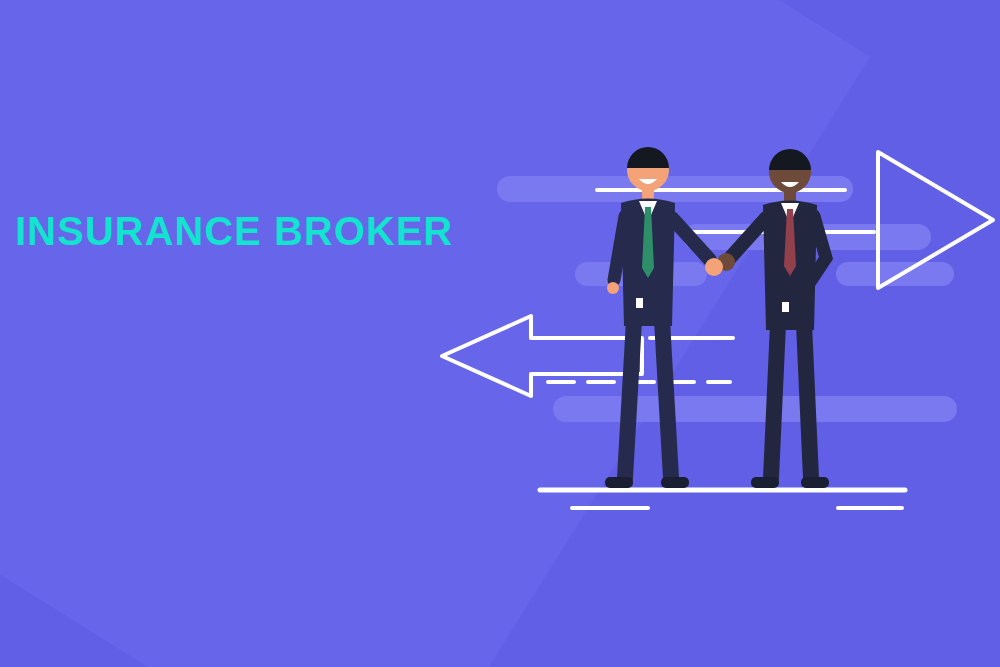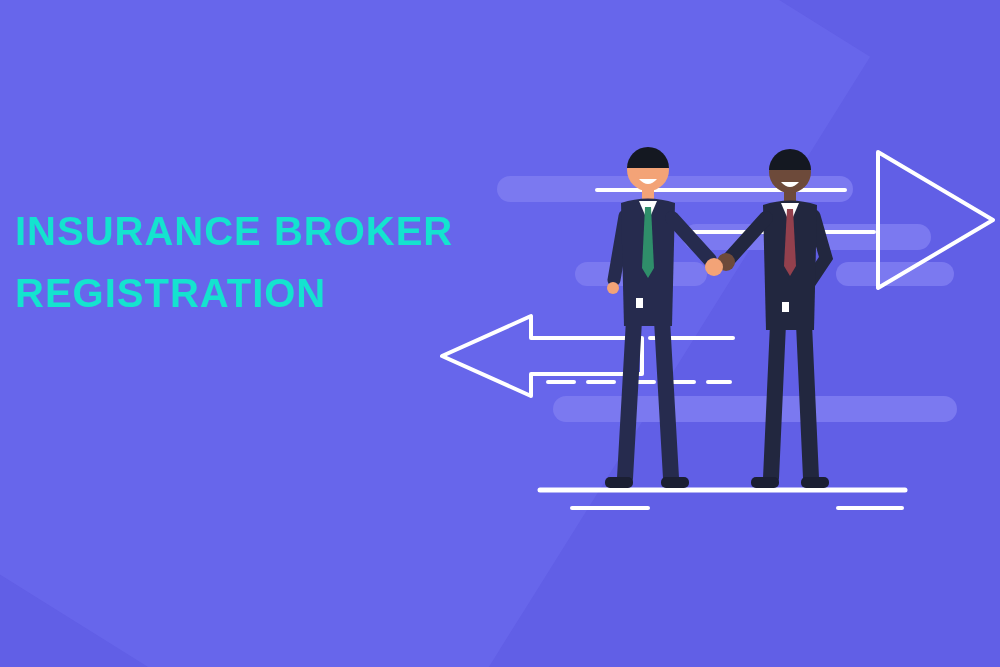--- a/index.html
+++ b/index.html
@@ -63,21 +63,20 @@
 </style>
 </head>
 <body>
 
 <div class="stage">
 
   <div class="diagonal"></div>
 
   <h1 class="title">
     <span class="line">INSURANCE BROKER</span>
-    <span class="line">REGISTRATION</span>
   </h1>
 
   <svg class="illo" viewBox="0 0 1000 667" aria-hidden="true">
 
     <g>
       <rect class="pill" x="497" y="176" width="356" height="26" rx="13"></rect>
       <rect class="pill" x="683" y="224" width="248" height="26" rx="13"></rect>
       <rect class="pill" x="575" y="262" width="132" height="24" rx="12"></rect>
       <rect class="pill" x="836" y="262" width="118" height="24" rx="12"></rect>
       <rect class="pill" x="553" y="396" width="404" height="26" rx="13"></rect>

